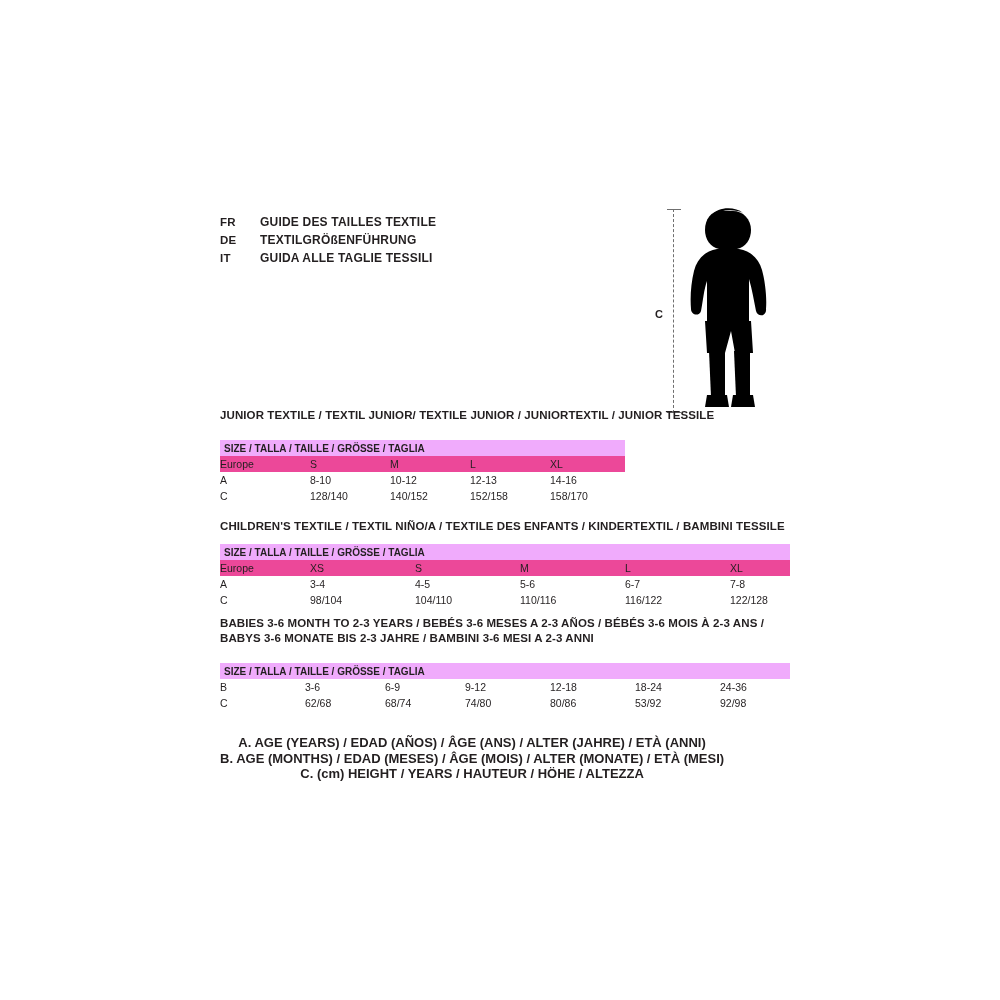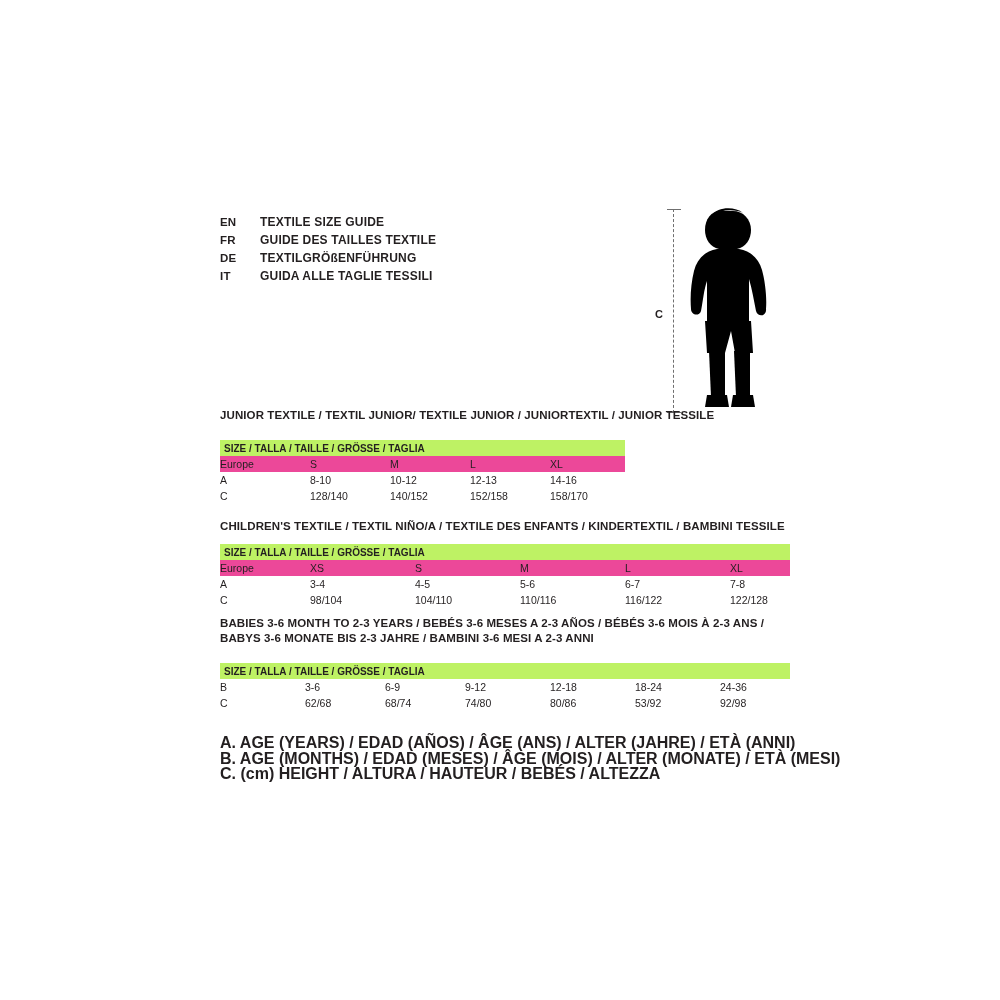--- a/index.html
+++ b/index.html
@@ -105,21 +105,21 @@
     font-size: 10.5px;
     color: #231f20;
   }
   table.size-table td {
     padding: 0;
     height: 16px;
     vertical-align: middle;
     font-size: 10.5px;
   }
   tr.head-row td {
-    background: #bef264;
+    background: #f0abfc;
     font-weight: bold;
     font-size: 10px;
     padding-left: 4px;
   }
   tr.label-row td {
     background: #ec4899;
     font-size: 10.5px;
   }
   tr.data-row td {
     background: #ffffff;
@@ -131,37 +131,34 @@
   }
   td.cell {
     padding-left: 4px;
   }
 
   
   .footnotes {
     position: absolute;
     left: 220px;
     top: 735px;
-    font-size: 16px;
+    font-size: 13px;
     font-weight: bold;
     line-height: 15.5px;
     color: #231f20;
+    text-align: center;
   }
   .footnotes div { white-space: nowrap; }
 </style>
 </head>
 <body>
 
 <div class="sheet">
 
   <div class="lang-block">
-    <div class="lang-row">
-      <span class="lang-code">EN</span>
-      <span class="lang-title">TEXTILE SIZE GUIDE</span>
-    </div>
     <div class="lang-row">
       <span class="lang-code">FR</span>
       <span class="lang-title">GUIDE DES TAILLES TEXTILE</span>
     </div>
     <div class="lang-row">
       <span class="lang-code">DE</span>
       <span class="lang-title">TEXTILGRÖßENFÜHRUNG</span>
     </div>
     <div class="lang-row">
       <span class="lang-code">IT</span>
@@ -291,16 +288,16 @@
       <td class="cell">80/86</td>
       <td class="cell">53/92</td>
       <td class="cell">92/98</td>
     </tr>
   </tbody>
     </table>
 
   <div class="footnotes">
     <div>A. AGE (YEARS) / EDAD (AÑOS) / ÂGE (ANS) / ALTER (JAHRE) / ETÀ (ANNI)</div>
     <div>B. AGE (MONTHS) / EDAD (MESES) / ÂGE (MOIS) / ALTER (MONATE) / ETÀ (MESI)</div>
-    <div>C. (cm) HEIGHT / ALTURA / HAUTEUR / BEBÉS / ALTEZZA</div>
+    <div>C. (cm) HEIGHT / YEARS / HAUTEUR / HÖHE / ALTEZZA</div>
   </div>
 
 </div>
 
 </body></html>

